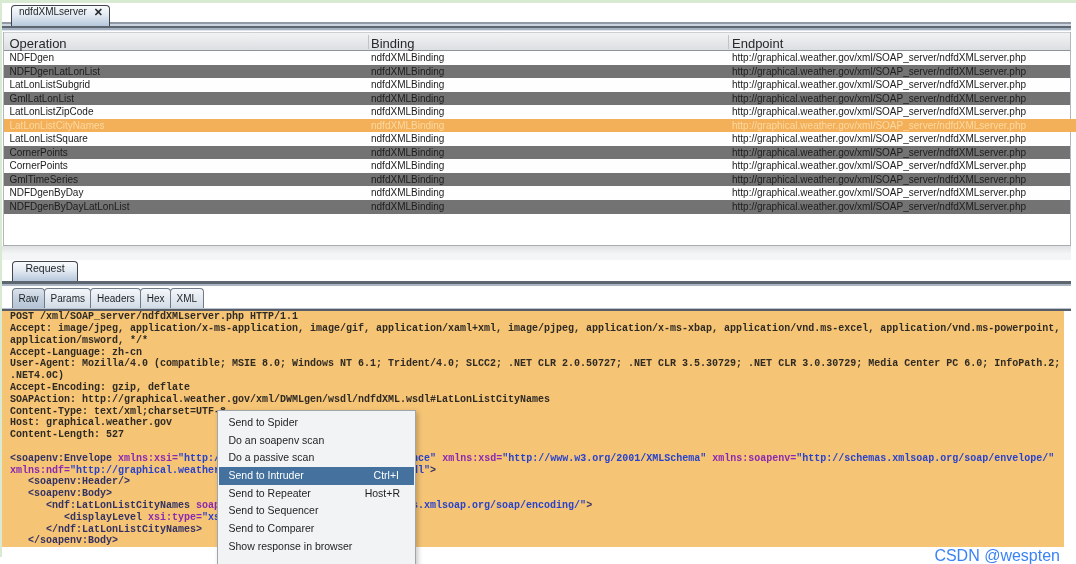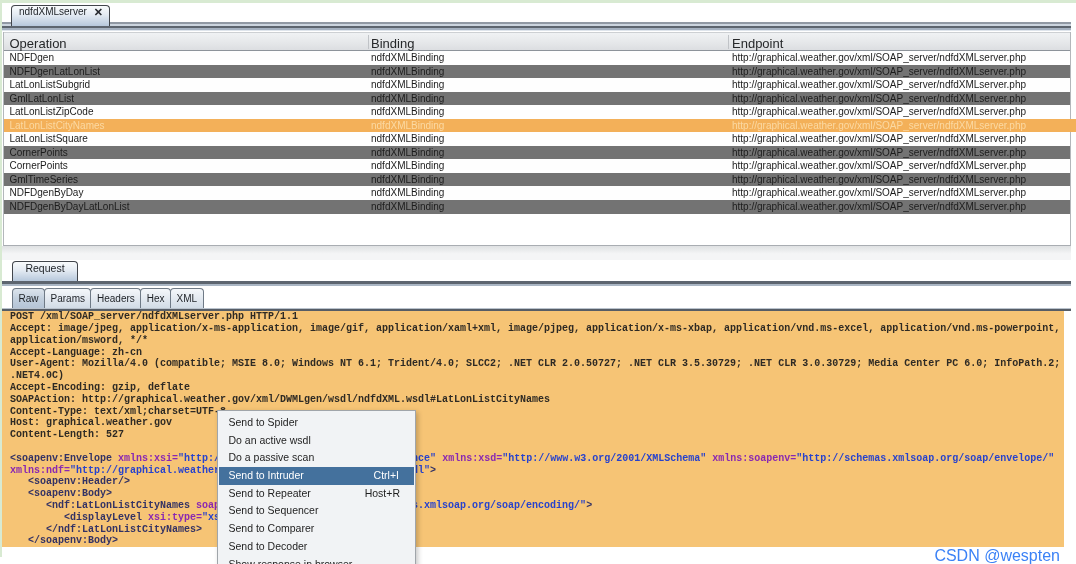--- a/index.html
+++ b/index.html
@@ -204,21 +204,20 @@
     <div class="ed-line"><span class="tag">         &lt;displayLevel</span><span> </span><span class="attr">xsi:type=</span><span class="val">"xsd:integer"</span><span class="tag">&gt;</span><span>2</span><span class="tag">&lt;/displayLevel&gt;</span></div>
     <div class="ed-line"><span class="tag">      &lt;/ndf:LatLonListCityNames&gt;</span></div>
     <div class="ed-line"><span class="tag">   &lt;/soapenv:Body&gt;</span></div>
     <div class="ed-line lastline"><span class="lastwrap"><span class="tag">&lt;/soapenv:Envelope&gt;</span></span></div>
   </div>
 
 <div class="abs watermark">CSDN @wespten</div>
 
 <div class="abs context-menu" id="context-menu">
     <div class="menu-item"><span>Send to Spider</span></div>
-    <div class="menu-item"><span>Do an active wsdl</span></div>
+    <div class="menu-item"><span>Do an soapenv scan</span></div>
     <div class="menu-item"><span>Do a passive scan</span></div>
     <div class="menu-item hl"><span>Send to Intruder</span><span class="shortcut">Ctrl+I</span></div>
     <div class="menu-item"><span>Send to Repeater</span><span class="shortcut">Host+R</span></div>
     <div class="menu-item"><span>Send to Sequencer</span></div>
     <div class="menu-item"><span>Send to Comparer</span></div>
-    <div class="menu-item"><span>Send to Decoder</span></div>
     <div class="menu-item"><span>Show response in browser</span></div>
   </div>
 
 </body></html>

